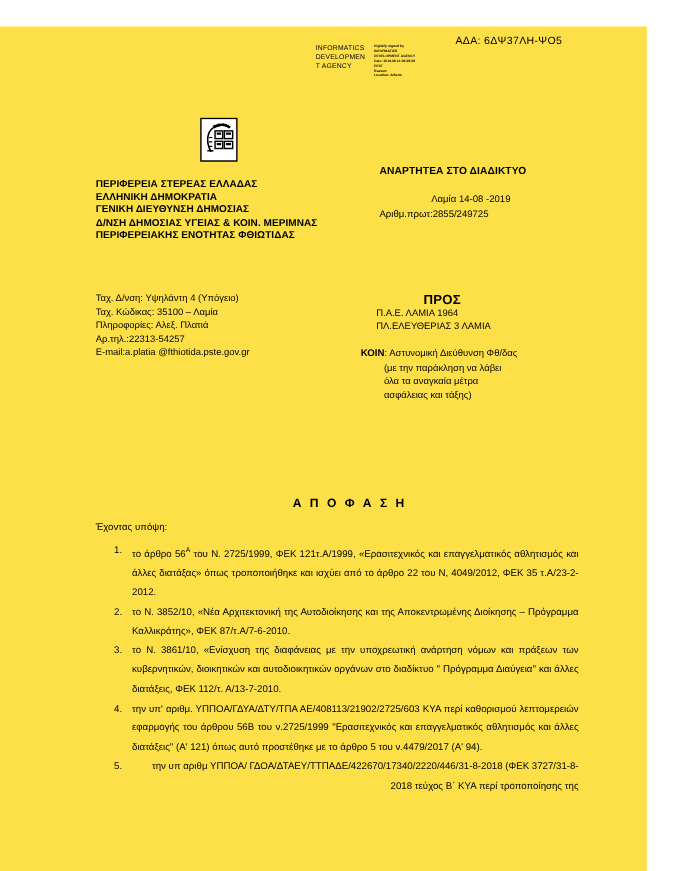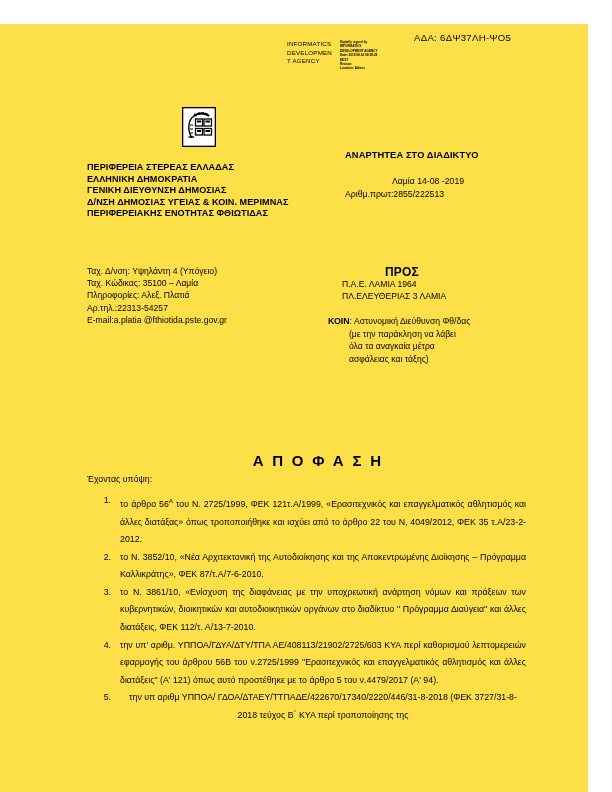--- a/index.html
+++ b/index.html
@@ -162,21 +162,21 @@
     white-space: nowrap;
   }
 
   
   .decision-title {
     position: absolute;
     left: 0;
     top: 428px;
     width: 612px;
     text-align: center;
-    font-size: 15px;
+    font-size: 11px;
     font-weight: bold;
     letter-spacing: 2.3px;
     padding-left: 24px;
     box-sizing: border-box;
   }
   .having {
     position: absolute;
     left: 87px;
     top: 450px;
     font-size: 8.8px;
@@ -201,21 +201,21 @@
     flex: 0 0 26px;
     text-align: right;
     padding-right: 9px;
     box-sizing: border-box;
   }
   .li-body {
     flex: 1 1 auto;
     text-align: justify;
     text-justify: inter-word;
   }
-  .li-body.nojust { text-align: center; }
+  .li-body.nojust { text-align: right; }
   .sup { font-size: 6.2px; vertical-align: super; }
 </style>
 </head>
 <body>
 
 <div class="page">
 
   <div class="stamp">
     <div class="stamp-label">INFORMATICS
 DEVELOPMEN
@@ -259,21 +259,21 @@
     <div>ΠΕΡΙΦΕΡΕΙΑ ΣΤΕΡΕΑΣ ΕΛΛΑΔΑΣ</div>
     <div>ΕΛΛΗΝΙΚΗ ΔΗΜΟΚΡΑΤΙΑ</div>
     <div>ΓΕΝΙΚΗ ΔΙΕΥΘΥΝΣΗ ΔΗΜΟΣΙΑΣ</div>
     <div>Δ/ΝΣΗ ΔΗΜΟΣΙΑΣ ΥΓΕΙΑΣ &amp; ΚΟΙΝ. ΜΕΡΙΜΝΑΣ</div>
     <div>ΠΕΡΙΦΕΡΕΙΑΚΗΣ ΕΝΟΤΗΤΑΣ ΦΘΙΩΤΙΔΑΣ</div>
   </div>
 
   <div class="hdr-right-title">ΑΝΑΡΤΗΤΕΑ ΣΤΟ ΔΙΑΔΙΚΤΥΟ</div>
   <div class="hdr-right-meta">
     <div>Λαμία    14-08 -2019</div>
-    <div class="proto">Αριθμ.πρωτ:2855/222513</div>
+    <div class="proto">Αριθμ.πρωτ:2855/249725</div>
   </div>
 
   <div class="addr">
     <div>Ταχ. Δ/νση: Υψηλάντη 4 (Υπόγειο)</div>
     <div>Ταχ. Κώδικας: 35100 – Λαμία</div>
     <div>Πληροφορίες: Αλεξ. Πλατιά</div>
     <div>Αρ.τηλ.:22313-54257</div>
     <div><span>E-mail:a.platia </span><span class="mail-link">@fthiotida.pste.gov.gr</span></div>
   </div>
 

